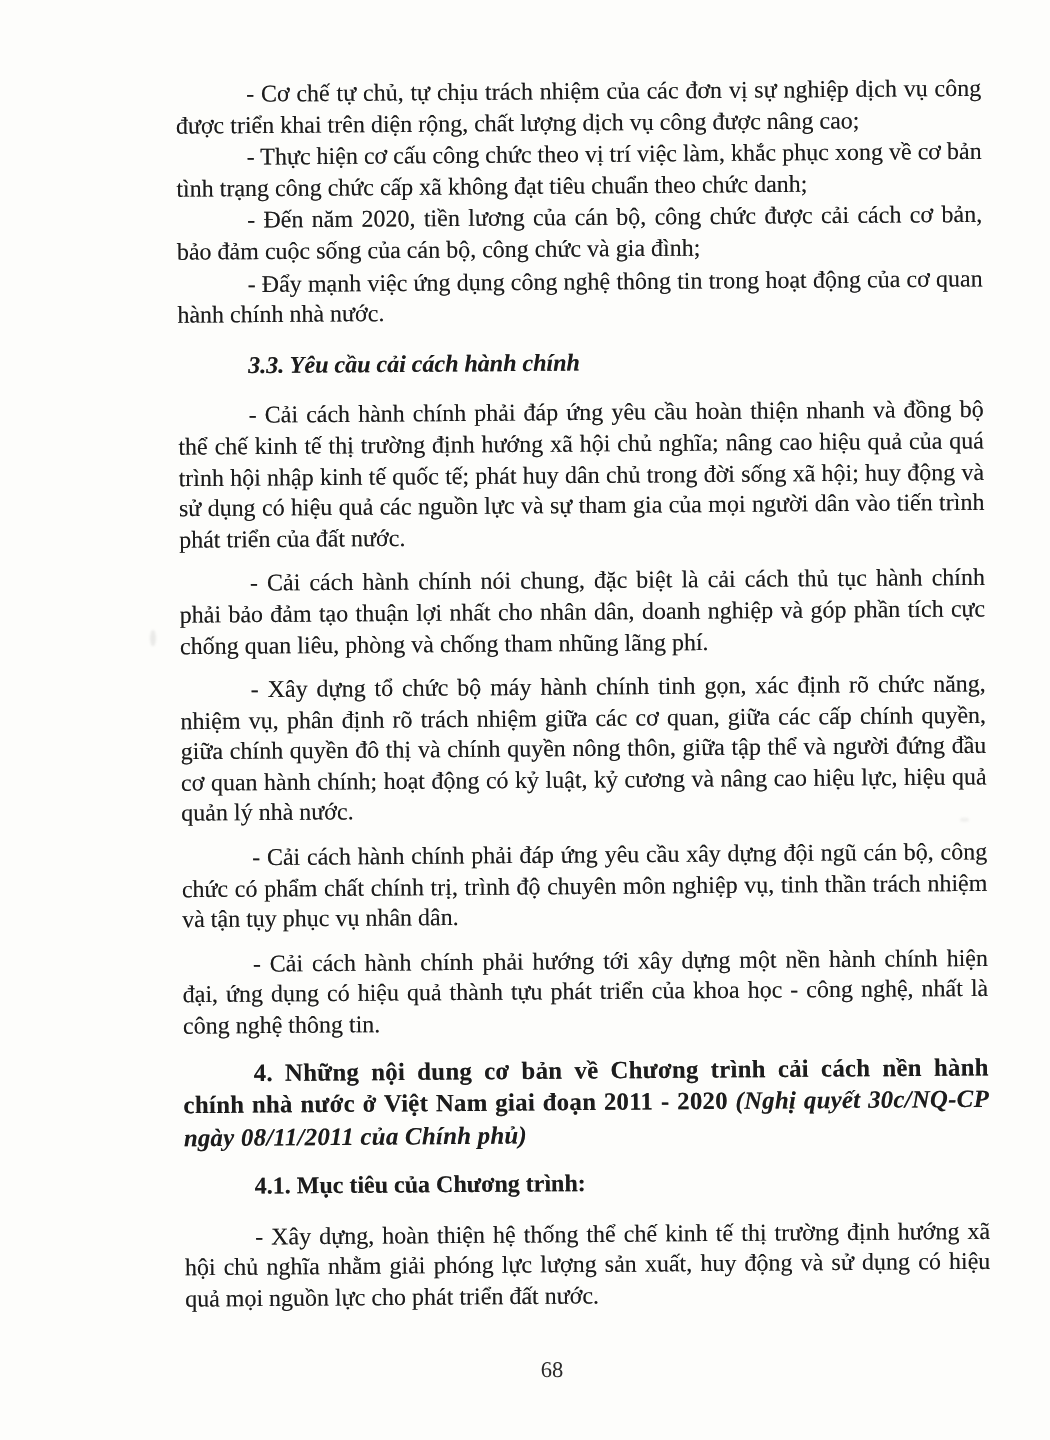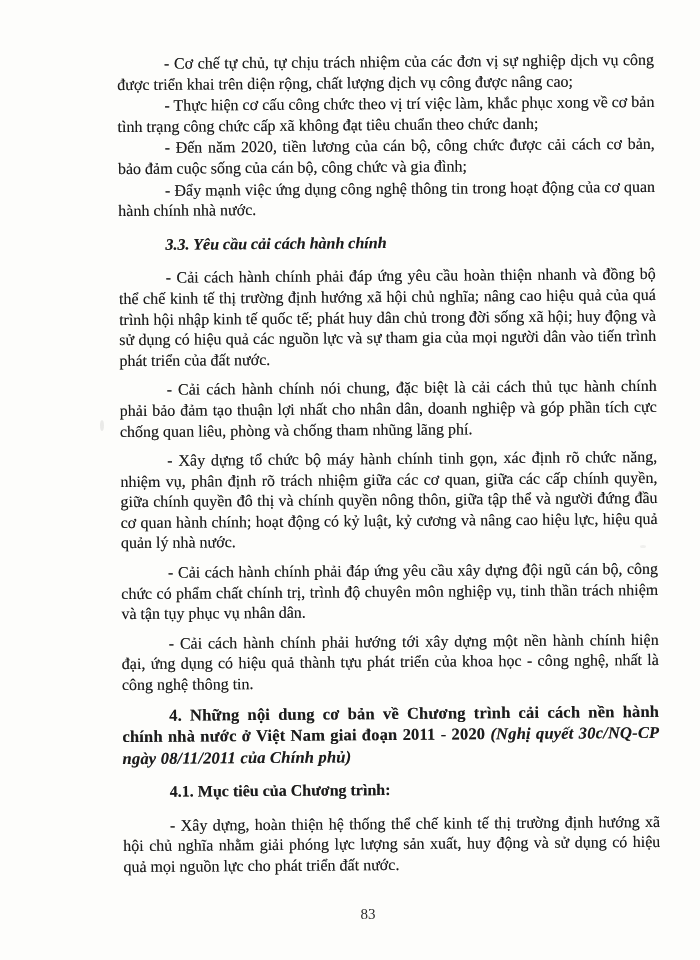--- a/index.html
+++ b/index.html
@@ -84,19 +84,19 @@
     <p class="para sec-para">- Cải cách hành chính phải hướng tới xây dựng một nền hành chính hiện đại, ứng dụng có hiệu quả thành tựu phát triển của khoa học - công nghệ, nhất là công nghệ thông tin.</p>
 
     <h3 class="h4"><span>4. Những nội dung cơ bản về Chương trình cải cách nền hành chính nhà nước ở Việt Nam giai đoạn 2011 - 2020 </span><span class="it">(Nghị quyết 30c/NQ-CP ngày 08/11/2011 của Chính phủ)</span></h3>
 
     <h4 class="h41">4.1. Mục tiêu của Chương trình:</h4>
 
     <p class="para sec-para">- Xây dựng, hoàn thiện hệ thống thể chế kinh tế thị trường định hướng xã hội chủ nghĩa nhằm giải phóng lực lượng sản xuất, huy động và sử dụng có hiệu quả mọi nguồn lực cho phát triển đất nước.</p>
 
   </div>
 
-  <div class="page-number">83</div>
+  <div class="page-number">68</div>
 
   <div class="speck speck-a"></div>
   <div class="speck speck-b"></div>
   <div class="speck speck-c"></div>
 
 </div>
 
 </body></html>

